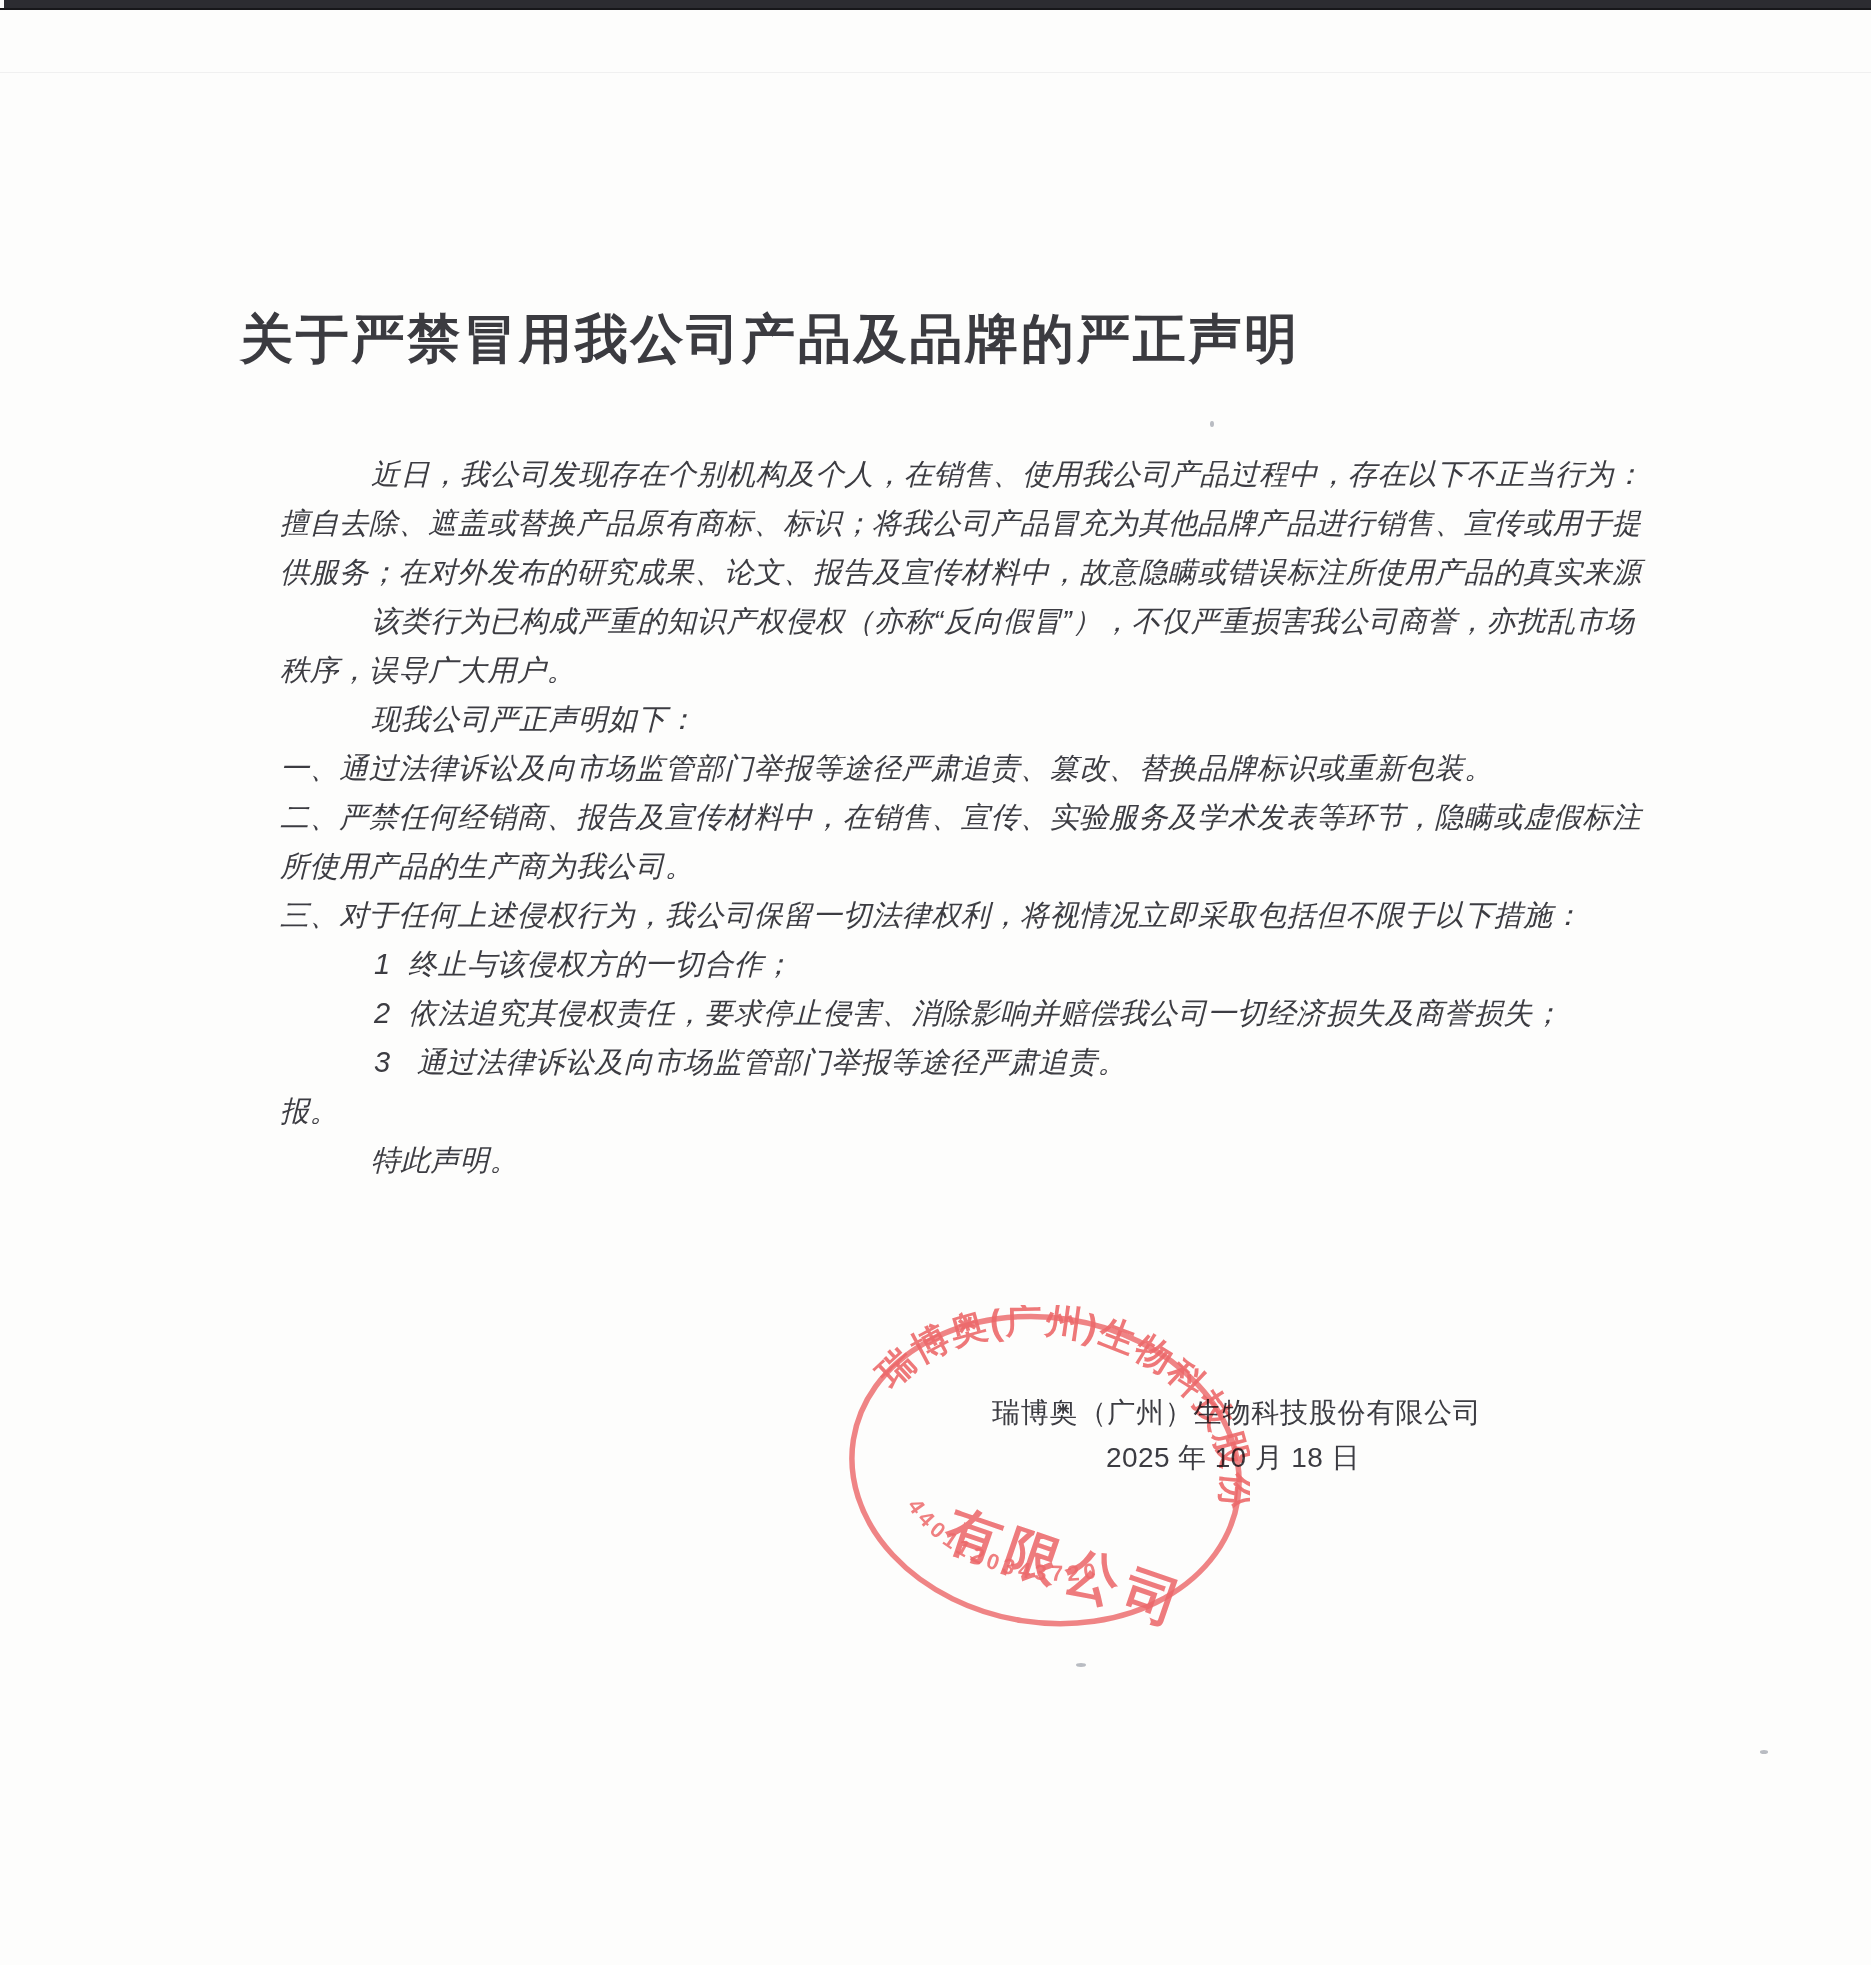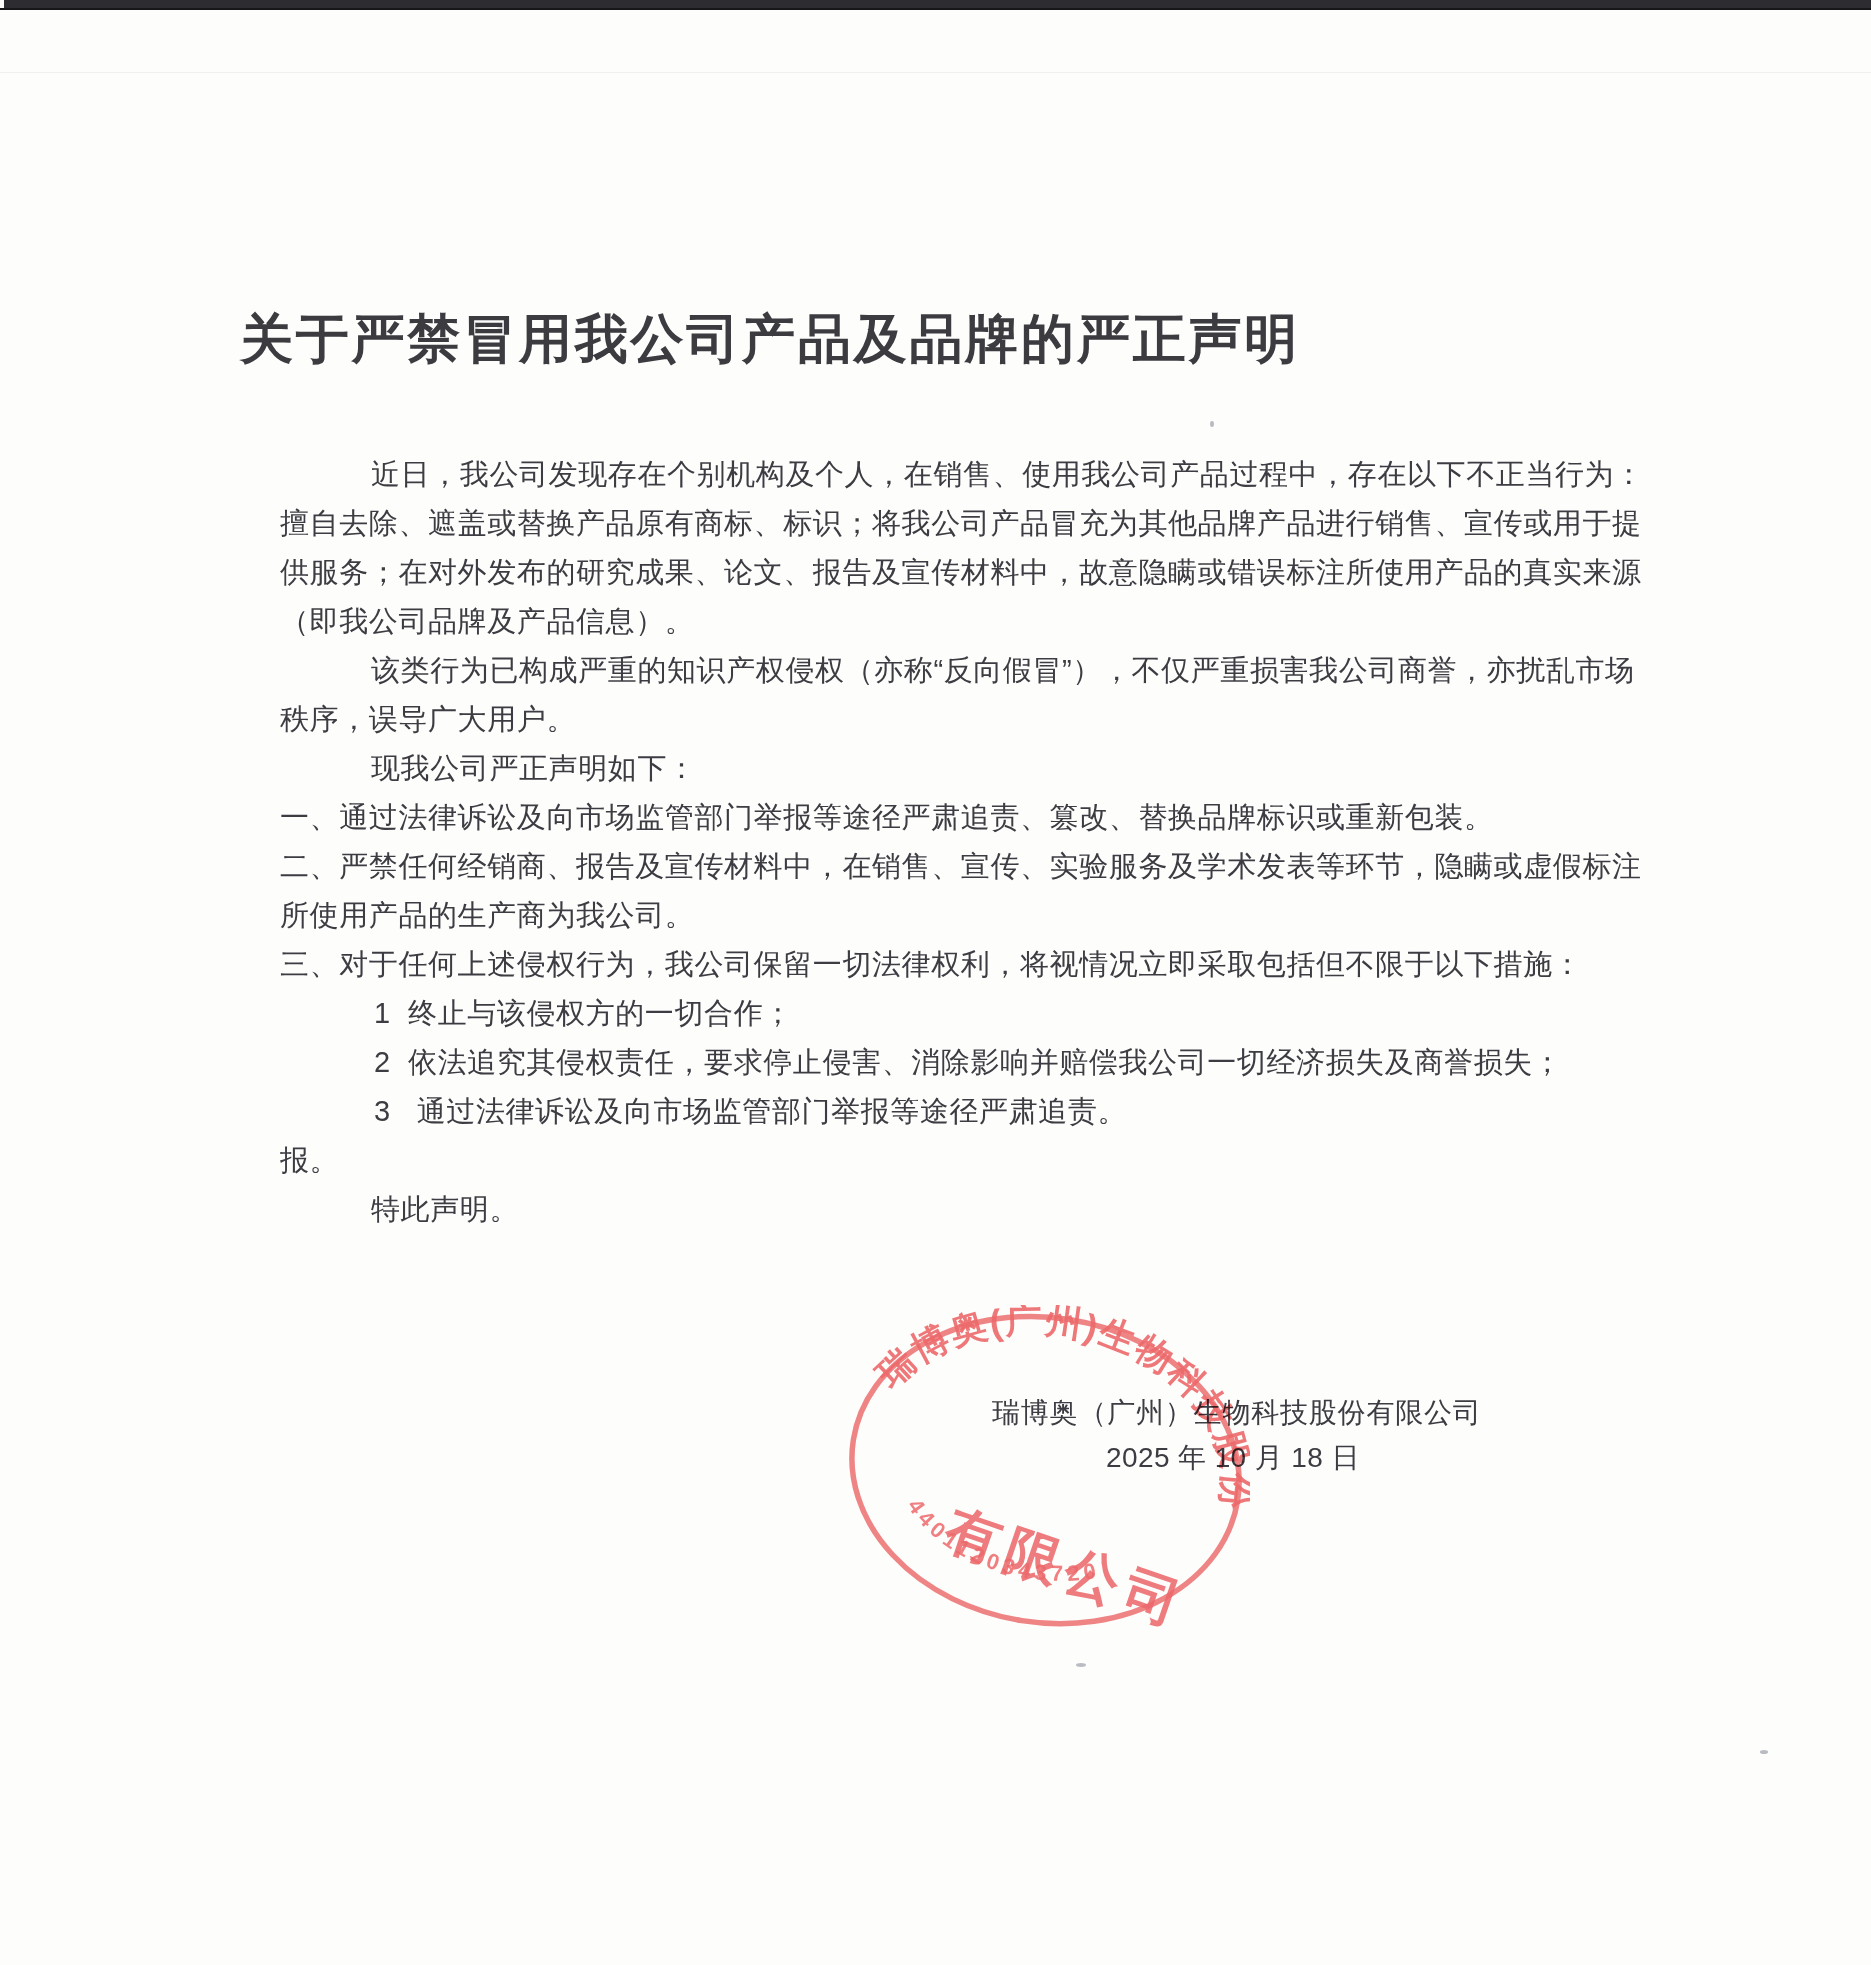--- a/index.html
+++ b/index.html
@@ -23,20 +23,21 @@
     text-align:center;
     font-size:53px;font-weight:700;letter-spacing:2.8px;
     line-height:1.1;color:#3b3b40;
     white-space:pre;
   }
   
   #body-text{
     position:absolute;left:280px;top:450px;width:1348px;
     font-size:29px;line-height:49px;letter-spacing:0.6px;
     color:#3c3c42;
+    font-style:italic;
   }
   #body-text .line{white-space:pre;height:49px;overflow:visible;}
   #body-text .indent{padding-left:91px;}
   #body-text .sub{padding-left:94px;}
   
   #company-line{
     position:absolute;left:992px;top:1394px;
     font-size:28px;letter-spacing:0.8px;white-space:pre;color:#3c3c42;
   }
   #date-line{
@@ -62,21 +63,20 @@
   <div class="speck" style="left:1076px;top:1663px;width:10.2px;height:3.9px;"></div>
   <div class="speck" style="left:1760px;top:1750px;width:7.9px;height:3.5px;"></div>
   <div class="speck" style="left:1210px;top:421px;width:3.9px;height:6.3px;"></div>
 
   <div id="doc-title">关于严禁冒用我公司产品及品牌的严正声明</div>
 
   <div id="body-text">
     <div class="line indent">近日，我公司发现存在个别机构及个人，在销售、使用我公司产品过程中，存在以下不正当行为：</div>
     <div class="line flush">擅自去除、遮盖或替换产品原有商标、标识；将我公司产品冒充为其他品牌产品进行销售、宣传或用于提</div>
     <div class="line flush">供服务；在对外发布的研究成果、论文、报告及宣传材料中，故意隐瞒或错误标注所使用产品的真实来源</div>
-    <div class="line flush">（即我公司品牌及产品信息）。</div>
     <div class="line indent">该类行为已构成严重的知识产权侵权（亦称“反向假冒”），不仅严重损害我公司商誉，亦扰乱市场</div>
     <div class="line flush">秩序，误导广大用户。</div>
     <div class="line indent">现我公司严正声明如下：</div>
     <div class="line flush">一、通过法律诉讼及向市场监管部门举报等途径严肃追责、篡改、替换品牌标识或重新包装。</div>
     <div class="line flush">二、严禁任何经销商、报告及宣传材料中，在销售、宣传、实验服务及学术发表等环节，隐瞒或虚假标注</div>
     <div class="line flush">所使用产品的生产商为我公司。</div>
     <div class="line flush">三、对于任何上述侵权行为，我公司保留一切法律权利，将视情况立即采取包括但不限于以下措施：</div>
     <div class="line sub">1  终止与该侵权方的一切合作；</div>
     <div class="line sub">2  依法追究其侵权责任，要求停止侵害、消除影响并赔偿我公司一切经济损失及商誉损失；</div>
     <div class="line sub">3   通过法律诉讼及向市场监管部门举报等途径严肃追责。</div>

